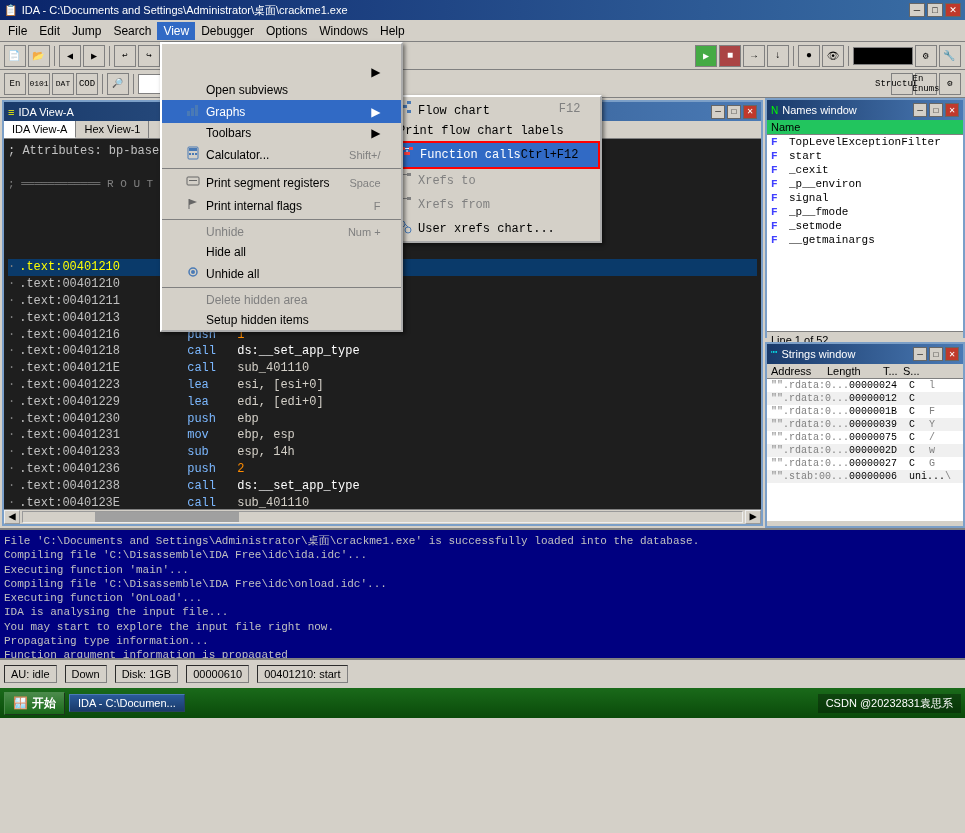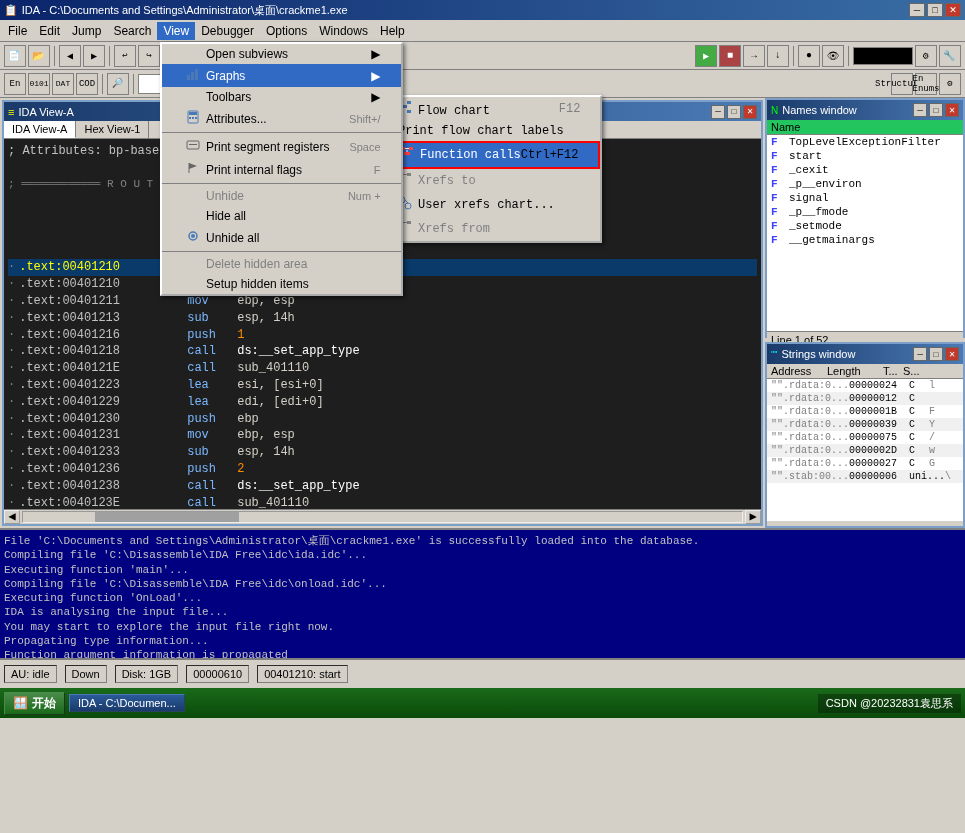--- a/index.html
+++ b/index.html
@@ -473,21 +473,21 @@
   <div class="start-btn">
     <span>🪟</span>
     <span>开始</span>
   </div>
   <div class="taskbar-item">IDA - C:\Documen...</div>
   <div class="taskbar-right">CSDN @20232831袁思系</div>
 </div>
 
 <div class="menu-dropdown" style="left:160px; top:42px;">
   <div class="menu-dropdown-item">
-    <div style="display:flex;align-items:center;">
+    <div style="display:flex;align-items:center;margin-top:36px;">
       <span style="width:20px;"></span>
       <span>Open subviews</span>
     </div>
     <span class="arrow">▶</span>
   </div>
   <div class="menu-dropdown-item active">
     <div style="display:flex;align-items:center;">
       <span style="width:20px;display:inline-block;">
         <svg width="14" height="14" viewBox="0 0 14 14">
             <rect x="1" y="8" width="3" height="5" fill="#4a7ab5"></rect>
@@ -510,21 +510,21 @@
     <div style="display:flex;align-items:center;">
       <span style="width:20px;display:inline-block;">
         <svg width="14" height="14" viewBox="0 0 14 14">
             <rect x="2" y="1" width="10" height="12" rx="1" fill="none" stroke="#4a7ab5" stroke-width="1"></rect>
             <rect x="3" y="2" width="8" height="3" fill="#4a7ab5"></rect>
             <rect x="3" y="7" width="2" height="2" fill="#4a7ab5"></rect>
             <rect x="6" y="7" width="2" height="2" fill="#4a7ab5"></rect>
             <rect x="9" y="7" width="2" height="2" fill="#4a7ab5"></rect>
           </svg>
       </span>
-      <span>Attributes...</span>
+      <span>Calculator...</span>
     </div>
     <span class="shortcut">Shift+/</span>
   </div>
   <div class="menu-dropdown-sep"></div>
   <div class="menu-dropdown-item">
     <div style="display:flex;align-items:center;">
       <span style="width:20px;display:inline-block;">
         <svg width="14" height="14" viewBox="0 0 14 14">
             <rect x="1" y="3" width="12" height="8" rx="1" fill="none" stroke="#666" stroke-width="1"></rect>
             <rect x="3" y="6" width="8" height="1" fill="#666"></rect>
@@ -628,37 +628,37 @@
       <span style="width:20px;display:inline-block;">
         <svg width="14" height="14" viewBox="0 0 14 14">
             <rect x="1" y="1" width="4" height="3" fill="#808080"></rect>
             <line x1="5" y1="2.5" x2="9" y2="2.5" stroke="#808080" stroke-width="1"></line>
             <rect x="9" y="1" width="4" height="3" fill="#808080"></rect>
           </svg>
       </span>
       <span>Xrefs to</span>
     </div>
   </div>
+  <div class="submenu-item disabled">
+    <div style="display:flex;align-items:center;">
+      <span style="width:20px;display:inline-block;">
+        <svg width="14" height="14" viewBox="0 0 14 14">
+            <rect x="1" y="1" width="4" height="3" fill="#808080"></rect>
+            <line x1="5" y1="2.5" x2="9" y2="2.5" stroke="#808080" stroke-width="1"></line>
+            <rect x="9" y="1" width="4" height="3" fill="#808080"></rect>
+          </svg>
+      </span>
+      <span>Xrefs from</span>
+    </div>
+  </div>
   <div class="submenu-item">
     <div style="display:flex;align-items:center;">
       <span style="width:20px;display:inline-block;">
         <svg width="14" height="14" viewBox="0 0 14 14">
             <circle cx="4" cy="4" r="3" fill="none" stroke="#4a7ab5" stroke-width="1"></circle>
             <circle cx="10" cy="10" r="3" fill="none" stroke="#4a7ab5" stroke-width="1"></circle>
             <line x1="7" y1="4" x2="10" y2="7" stroke="#4a7ab5" stroke-width="1"></line>
           </svg>
       </span>
       <span>User xrefs chart...</span>
     </div>
   </div>
-  <div class="submenu-item disabled">
-    <div style="display:flex;align-items:center;">
-      <span style="width:20px;display:inline-block;">
-        <svg width="14" height="14" viewBox="0 0 14 14">
-            <rect x="1" y="1" width="4" height="3" fill="#808080"></rect>
-            <line x1="5" y1="2.5" x2="9" y2="2.5" stroke="#808080" stroke-width="1"></line>
-            <rect x="9" y="1" width="4" height="3" fill="#808080"></rect>
-          </svg>
-      </span>
-      <span>Xrefs from</span>
-    </div>
-  </div>
 </div>
 
 </body></html>

